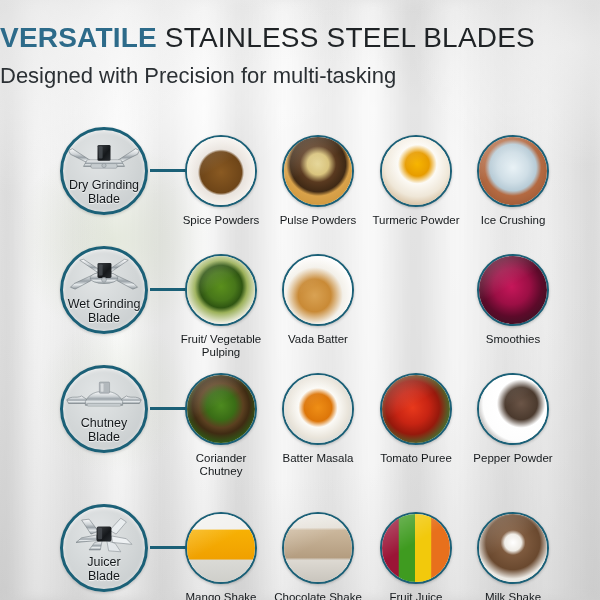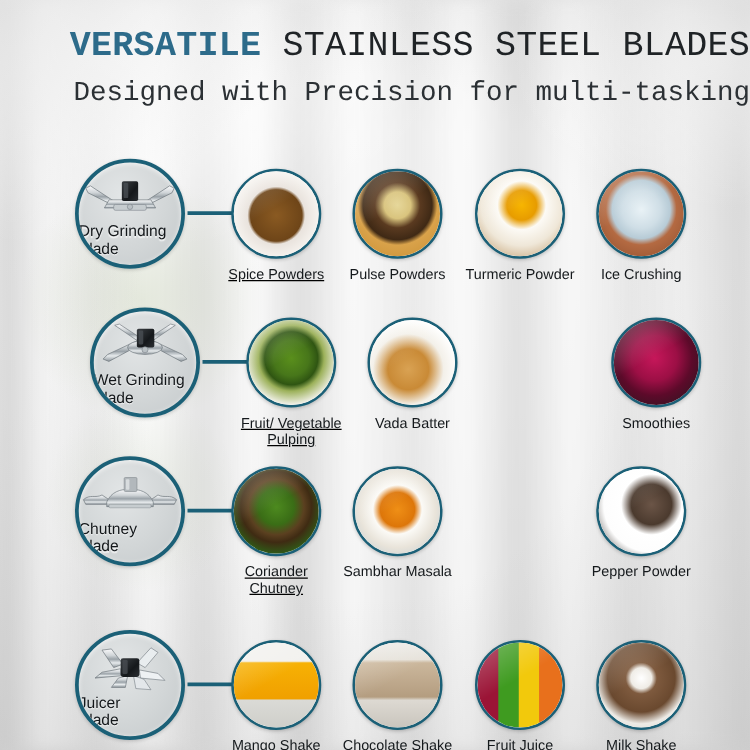--- a/index.html
+++ b/index.html
@@ -54,21 +54,21 @@
   #bg .greentint {
     position:absolute; left:2%; top:23%; width:34%; height:34%;
     background:radial-gradient(ellipse at 50% 50%, rgba(196,206,178,.42), rgba(196,206,178,0) 68%);
   }
   #bg .greentint2 {
     position:absolute; left:6%; top:53%; width:26%; height:26%;
     background:radial-gradient(ellipse at 50% 50%, rgba(198,208,184,.30), rgba(198,208,184,0) 70%);
   }
 
   
-  #header { position:absolute; z-index:3; left:0; right:0; top:22px; text-align:right;font-family:Liberation Mono, monospace; }
+  #header { position:absolute; z-index:3; left:0; right:0; top:22px; text-align:left; }
   #title {
     font-size:28px; letter-spacing:.2px; color:#1f2326; font-weight:400;
     white-space:nowrap;
   }
   #title .accent { color:#2d6b8a; font-weight:700; }
   #subtitle {
     margin-top:9px; font-size:22px; color:#2b3034; font-weight:400; white-space:nowrap;
   }
 
   
@@ -83,21 +83,21 @@
     background:
       radial-gradient(ellipse at 42% 32%, #e2e5e6 0%, #d2d6d7 55%, #c3c8ca 100%);
     border:3px solid #1b6077;
     box-shadow:0 1px 3px rgba(0,0,0,.18), inset 0 1px 4px rgba(255,255,255,.7);
     overflow:hidden;
   }
   .blade .art { position:absolute; left:0; right:0; top:6px; height:44px; }
   .blade .art svg { display:block; width:100%; height:100%; }
   .blade .blabel {
     position:absolute; left:0; right:0; top:48px;
-    font-size:12.5px; line-height:14px; color:#13171a;
+    text-align:center; font-size:12.5px; line-height:14px; color:#13171a;
     text-shadow:0 1px 1px rgba(255,255,255,.85);
   }
 
   
   .connector {
     position:absolute; left:150px; top:50px; width:36px; height:3px;
     background:#1b6077;
   }
 
   
@@ -112,24 +112,24 @@
   .food .disc .img { position:absolute; inset:0; }
   .food .disc .sheen {
     position:absolute; inset:0; border-radius:50%;
     background:linear-gradient(150deg, rgba(255,255,255,.3) 0%, rgba(255,255,255,0) 45%);
     pointer-events:none;
   }
   .food .flabel {
     margin-top:7px; width:104px; margin-left:-16px;
     text-align:center; font-size:11.5px; line-height:13px; color:#15191c;
   }
-  .food.c0 { left:185px;text-decoration:underline; } .food.c1 { left:282px; }
+  .food.c0 { left:185px; } .food.c1 { left:282px; }
   .food.c2 { left:380px; } .food.c3 { left:477px; }
 
-  .r0 { top:119px; } .r1 { top:238px;margin-left:12px; } .r2 { top:357px; } .r3 { top:496px; }
+  .r0 { top:119px; } .r1 { top:238px; } .r2 { top:357px; } .r3 { top:496px; }
 </style>
 </head>
 <body>
 
 <div id="bg">
   <div class="base"></div>
   <div class="bands"></div>
   <div class="glowtl"></div>
   <div class="glowtr"></div>
   <div class="greentint"></div>
@@ -317,21 +317,30 @@
           <div>Coriander</div>
           <div>Chutney</div>
         </div>
       </div>
       <div class="food c1">
         <div class="disc">
           <div class="img" style="background: radial-gradient(circle at 50% 48%, rgb(239, 143, 22) 0%, rgb(221, 118, 9) 28%, rgb(251, 250, 246) 40%, rgb(233, 228, 218) 62%, rgb(184, 198, 207) 100%);"></div>
           <div class="sheen"></div>
         </div>
         <div class="flabel">
-          <div>Sambhar Masala</div>
+          <div>Batter Masala</div>
+        </div>
+      </div>
+      <div class="food c2">
+        <div class="disc">
+          <div class="img" style="background: radial-gradient(circle at 45% 48%, rgb(232, 57, 28) 0%, rgb(199, 36, 19) 32%, rgb(150, 25, 12) 52%, rgb(74, 106, 44) 72%, rgb(44, 61, 26) 100%);"></div>
+          <div class="sheen"></div>
+        </div>
+        <div class="flabel">
+          <div>Tomato Puree</div>
         </div>
       </div>
       <div class="food c3">
         <div class="disc">
           <div class="img" style="background: radial-gradient(circle at 62% 42%, rgb(107, 85, 71) 0%, rgb(75, 58, 46) 28%, rgb(255, 255, 255) 42%, rgb(253, 253, 253) 66%, rgb(44, 38, 33) 100%);"></div>
           <div class="sheen"></div>
         </div>
         <div class="flabel">
           <div>Pepper Powder</div>
         </div>

